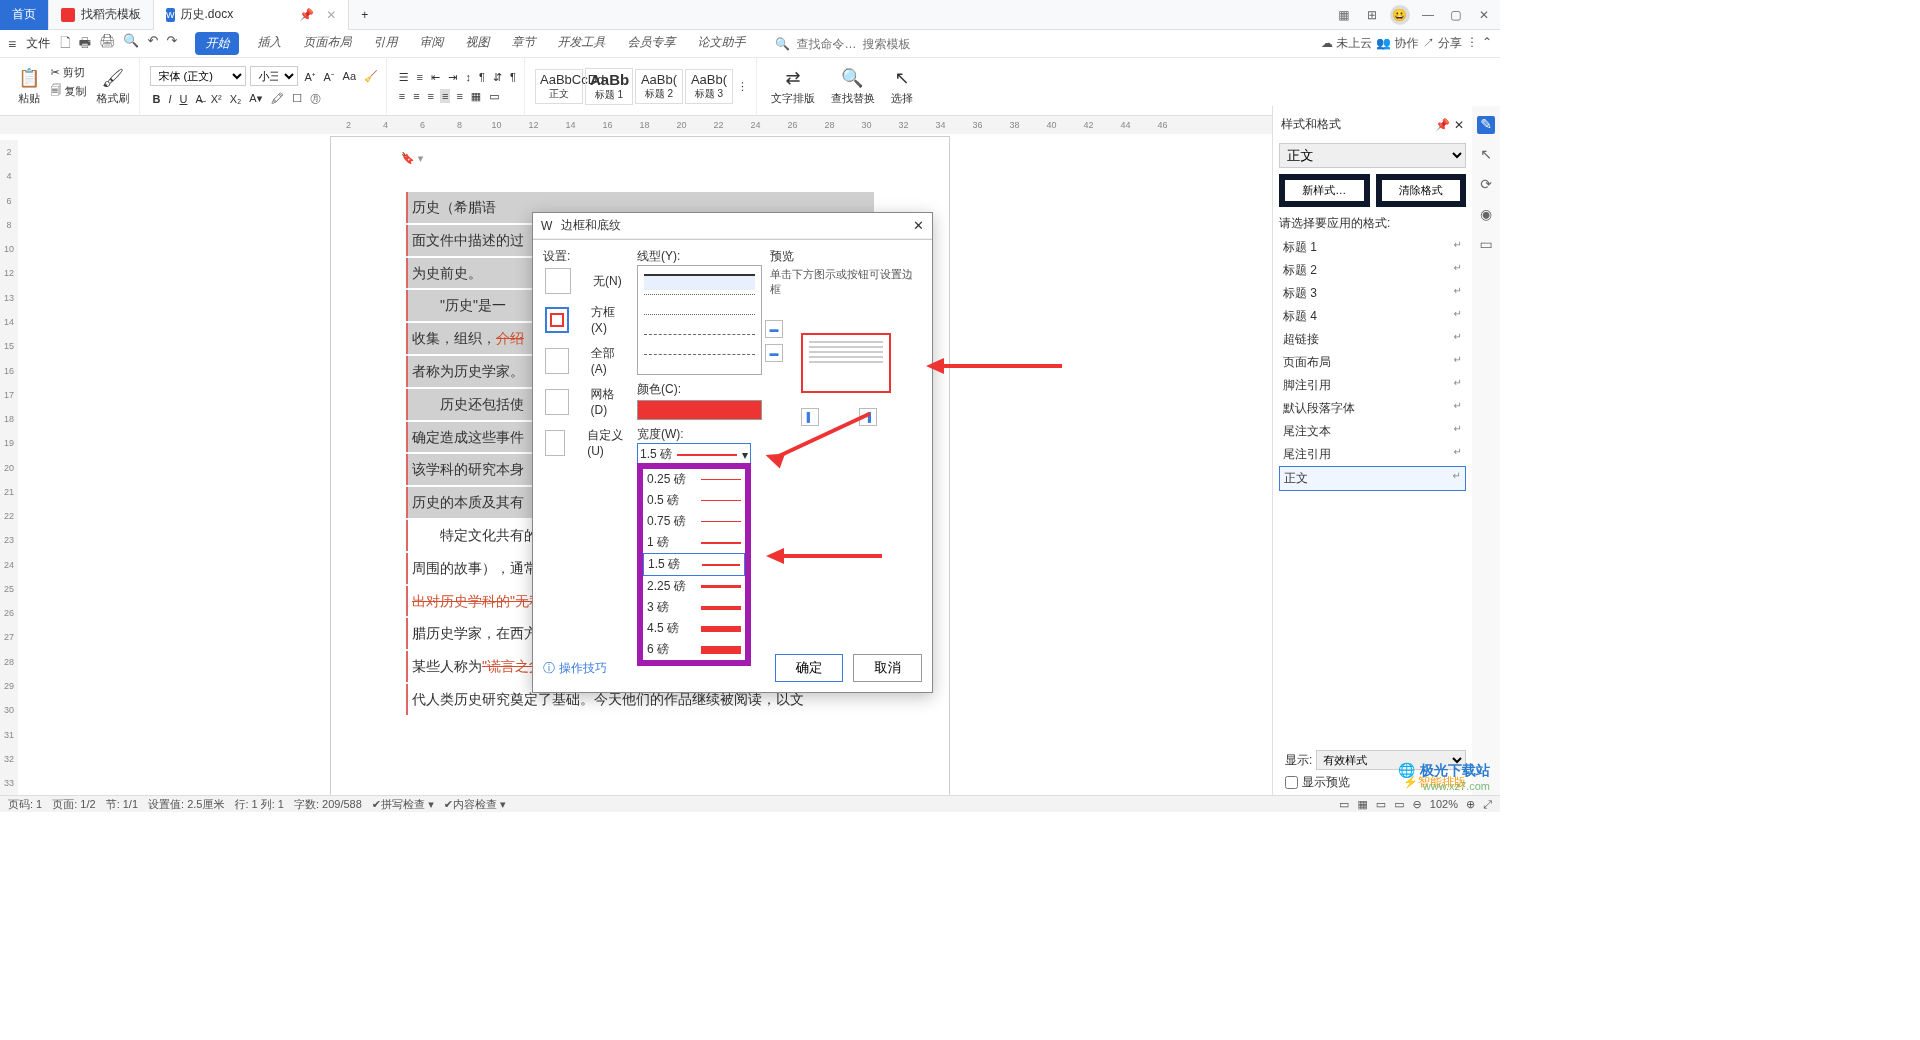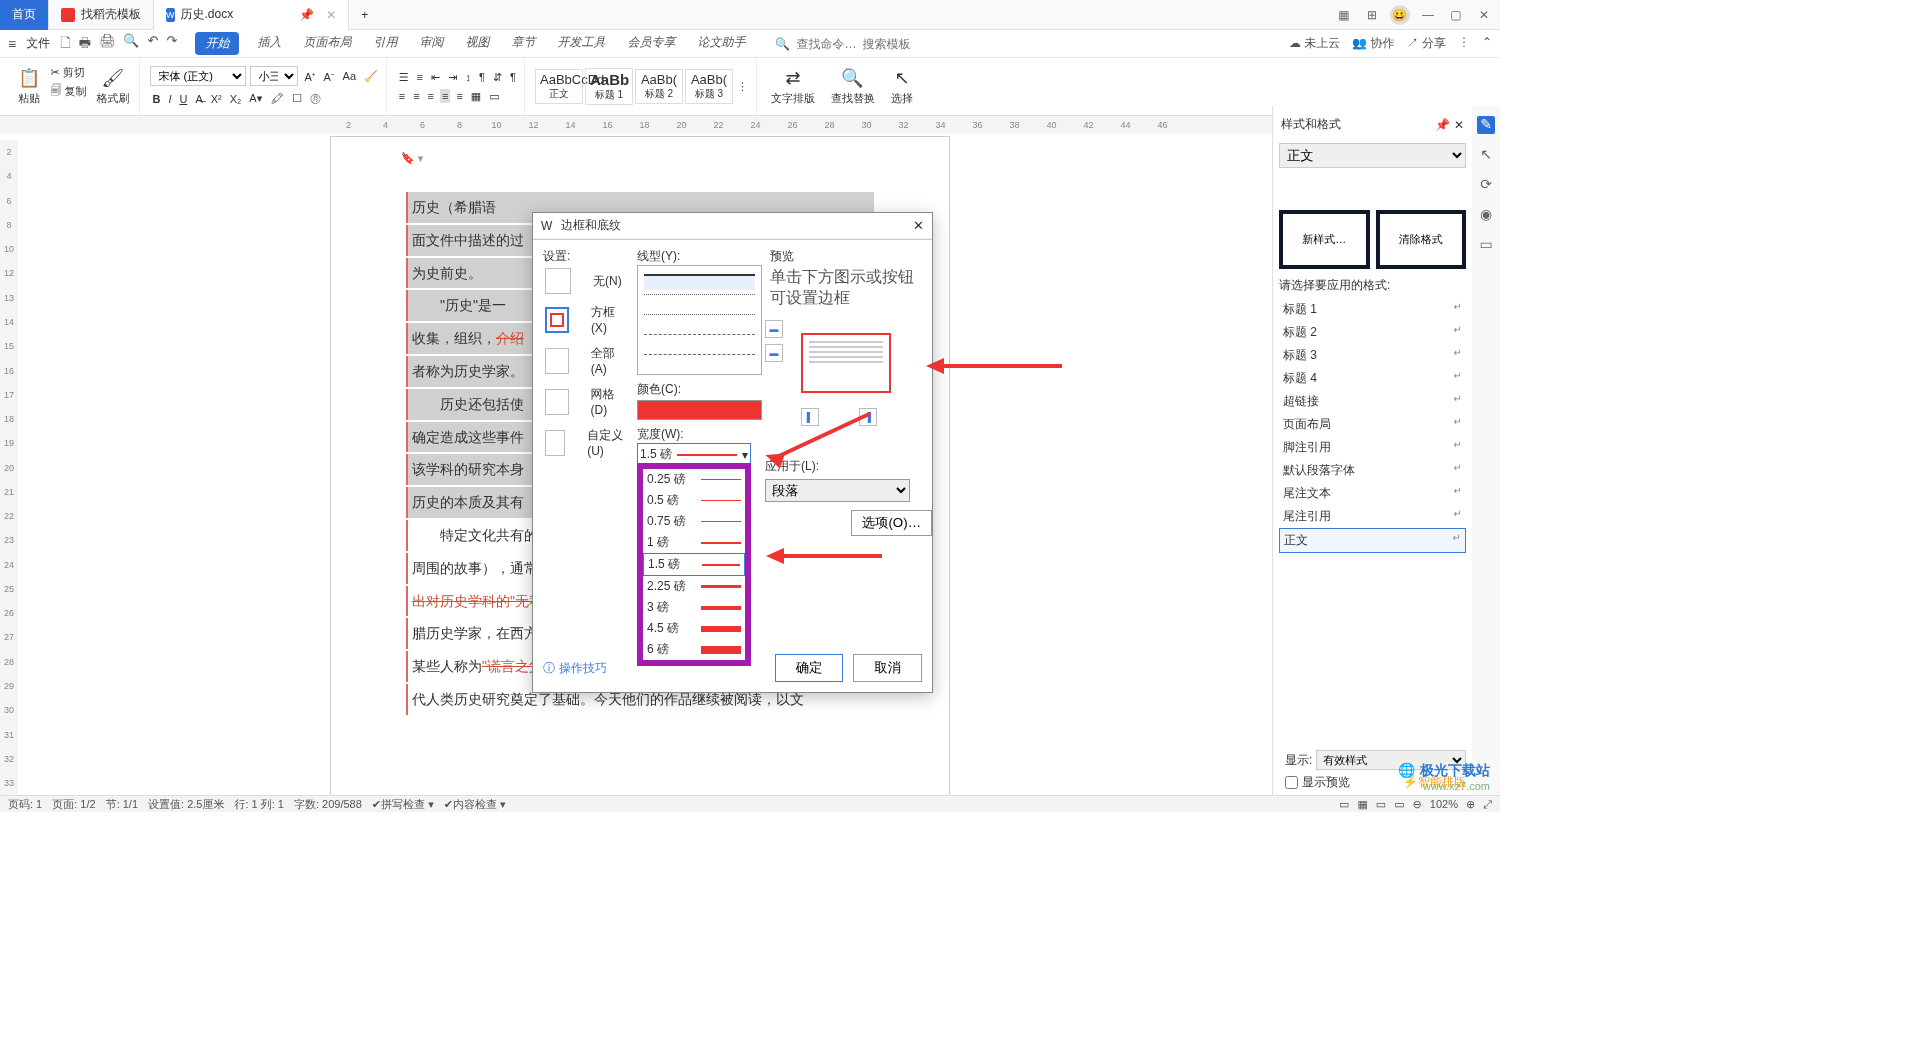--- a/index.html
+++ b/index.html
@@ -19,21 +19,21 @@
 .menu-bar{height:28px;display:flex;align-items:center;padding:0 8px;gap:6px;border-bottom:1px solid #e8e8e8;}
 .menu-left{display:flex;align-items:center;gap:10px;}
 .hamburger{font-size:14px;color:#555;}
 .file-menu{color:#333;}
 .mini-icons{display:flex;gap:8px;color:#555;font-size:13px;}
 .ribbon-tabs{display:flex;gap:14px;margin-left:12px;font-style:italic;}
 .ribbon-tab{color:#555;padding:2px 4px;cursor:pointer;}
 .ribbon-tab.active{background:#2b6fd7;color:#fff;border-radius:4px;padding:3px 10px;}
 .search-group{display:flex;gap:6px;margin-left:20px;color:#888;align-items:center;}
 .search-box{border:none;font-size:12px;color:#888;width:60px;}
-.menu-right{margin-left:auto;display:flex;gap:12px;align-items:flex-start;color:#555;}
+.menu-right{margin-left:auto;display:flex;gap:4px;align-items:flex-start;color:#555;}
 
 
 .ribbon{height:58px;border-bottom:1px solid #e0e0e0;display:flex;align-items:center;padding:0 8px;gap:4px;background:#fff;}
 .ribbon-group{display:flex;flex-direction:column;justify-content:center;border-right:1px solid #eee;padding:0 6px;height:100%;}
 .big-btn{display:flex;flex-direction:column;align-items:center;justify-content:center;font-size:11px;gap:2px;padding:3px 4px;cursor:pointer;}
 .big-btn .ico{font-size:18px;}
 .row-btns{display:flex;gap:4px;align-items:center;}
 .small-btn{display:flex;align-items:center;gap:3px;font-size:11px;cursor:pointer;padding:1px 2px;}
 .combo{border:1px solid #ccc;font-size:11px;padding:1px 3px;background:#fff;height:20px;}
 .style-gallery{display:flex;gap:2px;align-items:center;}
@@ -53,21 +53,21 @@
 .para.selected{background:#d0d0d0;}
 .strike{text-decoration:line-through;color:#d05030;}
 .red{color:#d05030;}
 .page-num{position:absolute;top:15px;left:70px;color:#999;font-size:11px;}
 
 
 .right-panel{position:absolute;right:28px;top:106px;width:200px;bottom:17px;border-left:1px solid #e0e0e0;background:#fff;padding:6px;}
 .rp-title{font-size:12px;padding:4px 2px;display:flex;justify-content:space-between;align-items:center;}
 .rp-combo{width:100%;border:1px solid #ccc;padding:3px;margin:6px 0;}
 .rp-btns{display:flex;gap:6px;margin-bottom:8px;}
-.rp-btns button{flex:1;border:4px solid #0f172a;background:#fff;padding:18px;font-size:11px;cursor:pointer;margin-top:36px;}
+.rp-btns button{flex:1;border:6px solid #0f172a;background:#fff;padding:3px;font-size:11px;cursor:pointer;}
 .style-list{display:flex;flex-direction:column;gap:0;}
 .style-row{display:flex;justify-content:space-between;padding:3px 4px;font-size:12px;cursor:pointer;}
 .style-row.sel{border:1px solid #3a7bdf;background:#f0f6ff;}
 .style-row .mark{font-size:10px;color:#888;}
 .rp-bottom{position:absolute;bottom:4px;left:12px;right:6px;}
 .rp-bottom .combo2{width:100%;border:1px solid #ccc;padding:2px;font-size:11px;}
 
 
 .icon-strip{position:absolute;right:0;top:106px;width:28px;bottom:17px;background:#f8f8f8;display:flex;flex-direction:column;align-items:center;gap:12px;padding-top:10px;}
 .icon-strip div{width:18px;height:18px;color:#666;font-size:14px;text-align:center;cursor:pointer;}
@@ -464,40 +464,35 @@
               <div class="opt">
                 <span style="width:48px">6    磅</span>
                 <span class="ln" style="height:8px"></span>
               </div>
             </div>
         </div>
       </div>
 
       <div class="preview-col">
         <div>预览</div>
-        <div style="font-size:16px;color:#555;margin-top:2px">单击下方图示或按钮可设置边框</div>
+        <div style="font-size:11px;color:#555;margin-top:2px">单击下方图示或按钮可设置边框</div>
         <div class="edge-btns" style="position:absolute;left:232px;top:80px;">
           <div class="edge-btn">▬</div>
           <div class="edge-btn">▬</div>
         </div>
         <div class="preview-box" style="position:absolute;left:268px;top:85px;">
           <div></div>
             <div></div>
             <div></div>
             <div></div>
             <div></div>
         </div>
         <div style="position:absolute;left:268px;top:168px;display:flex;gap:40px;">
           <div class="edge-btn">▌</div>
           <div class="edge-btn">▐</div>
-        </div>
-        <div style="position:absolute;left:232px;top:218px;">
-          <div>应用于(L):</div>
-          <select class="apply-combo"><option>段落</option></select>
-          <button style="margin-top:8px;float:right;padding:3px 10px;border:1px solid #999;background:#fff">选项(O)…</button>
         </div>
       </div>
     </div>
     <div style="height:170px"></div>
   </div>
   <div class="dlg-buttons">
     <span class="tip-link">ⓘ <span>操作技巧</span></span>
     <button class="primary">确定</button>
     <button>取消</button>
   </div>

